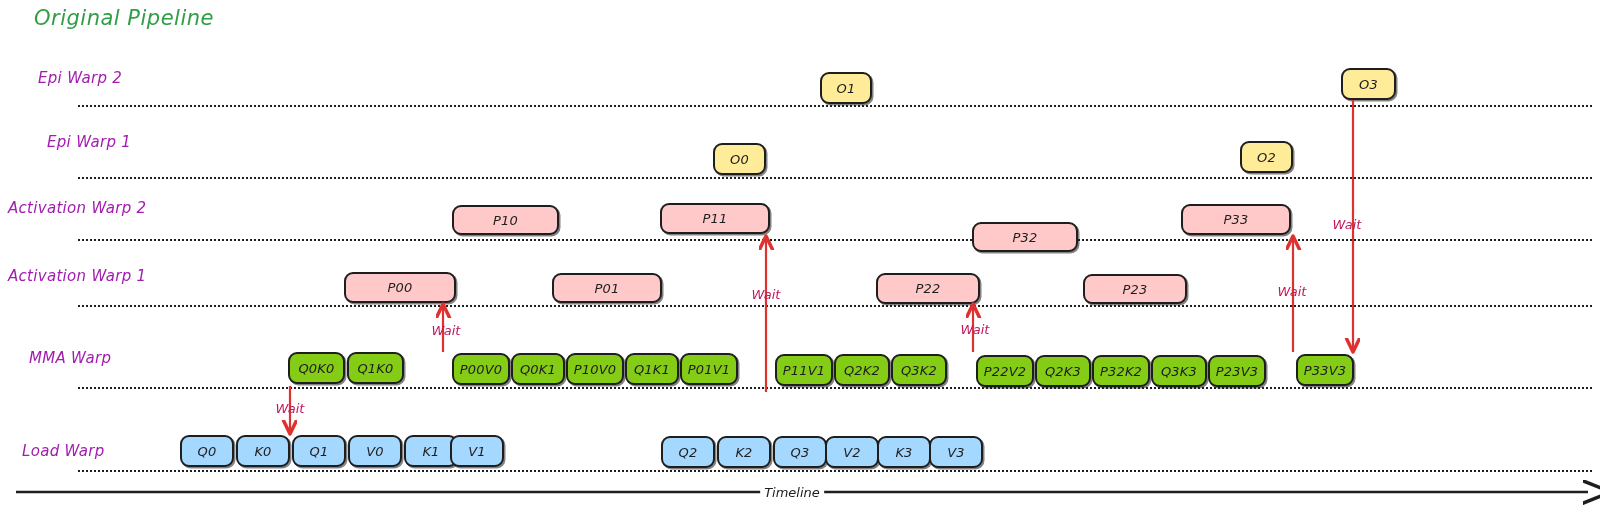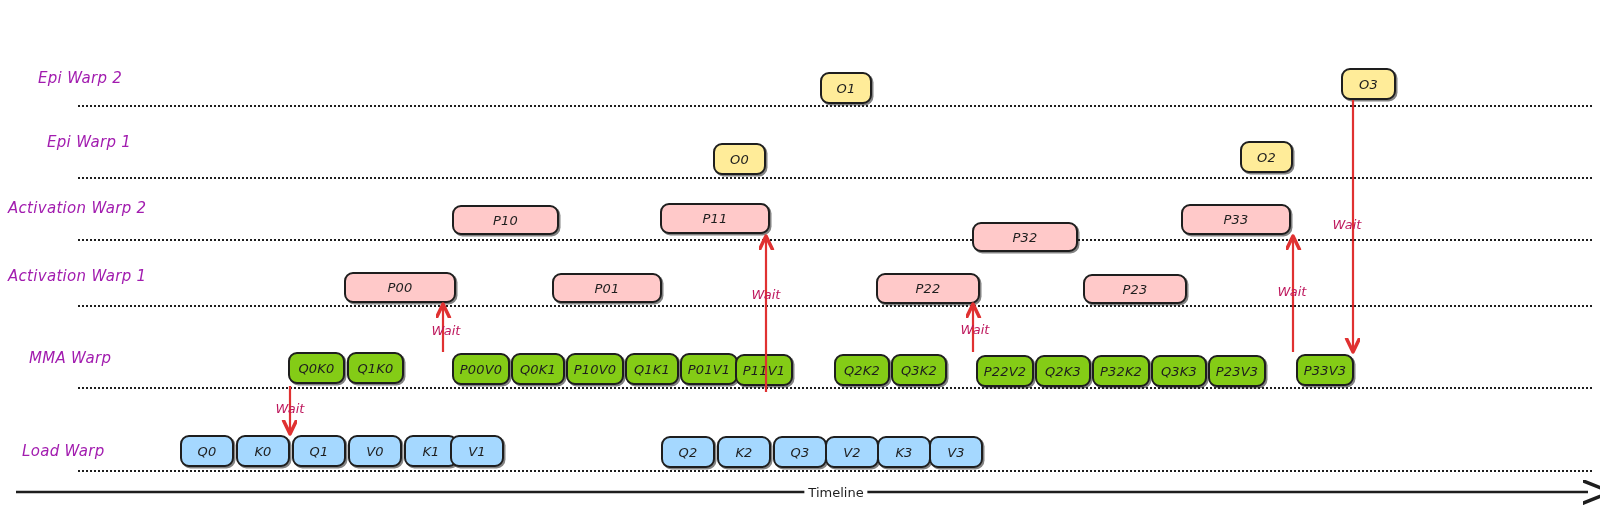--- a/index.html
+++ b/index.html
@@ -74,33 +74,34 @@
     position: absolute;
     left: 0; top: 0;
     width: 1600px;
     height: 520px;
     pointer-events: none;
     overflow: visible;
   }
   .timeline-label {
     position: absolute;
     font-size: 13px;
+    font-style: italic;
     color: #1e1e1e;
     background: #ffffff;
     padding: 0 4px;
     transform: translate(-50%, -50%);
     white-space: nowrap;
-    margin-left: 44px;
   }
 </style>
 </head>
 <body>
 
 <div id="canvas">
 
+  <div class="title">Original Pipeline</div>
 
   <div id="lane-lines">
       <div class="lane-line" style="top: 105px;"></div>
       <div class="lane-line" style="top: 177px;"></div>
       <div class="lane-line" style="top: 239px;"></div>
       <div class="lane-line" style="top: 305px;"></div>
       <div class="lane-line" style="top: 387px;"></div>
       <div class="lane-line" style="top: 470px;"></div>
     </div>
   <div id="lane-labels">
@@ -124,21 +125,21 @@
       <div class="box pink" style="left: 552px; top: 273px; width: 110px; height: 30px;">P01</div>
       <div class="box pink" style="left: 876px; top: 273px; width: 104px; height: 31px;">P22</div>
       <div class="box pink" style="left: 1083px; top: 274px; width: 104px; height: 30px;">P23</div>
       <div class="box green" style="left: 288px; top: 352px; width: 57px; height: 32px;">Q0K0</div>
       <div class="box green" style="left: 347px; top: 352px; width: 57px; height: 32px;">Q1K0</div>
       <div class="box green" style="left: 452px; top: 353px; width: 58px; height: 32px;">P00V0</div>
       <div class="box green" style="left: 511px; top: 353px; width: 54px; height: 32px;">Q0K1</div>
       <div class="box green" style="left: 566px; top: 353px; width: 58px; height: 32px;">P10V0</div>
       <div class="box green" style="left: 625px; top: 353px; width: 54px; height: 32px;">Q1K1</div>
       <div class="box green" style="left: 680px; top: 353px; width: 58px; height: 32px;">P01V1</div>
-      <div class="box green" style="left: 735px; top: 354px; width: 58px; height: 32px;">P11V1</div>
+      <div class="box green" style="left: 775px; top: 354px; width: 58px; height: 32px;">P11V1</div>
       <div class="box green" style="left: 834px; top: 354px; width: 56px; height: 32px;">Q2K2</div>
       <div class="box green" style="left: 891px; top: 354px; width: 56px; height: 32px;">Q3K2</div>
       <div class="box green" style="left: 976px; top: 355px; width: 58px; height: 32px;">P22V2</div>
       <div class="box green" style="left: 1035px; top: 355px; width: 56px; height: 32px;">Q2K3</div>
       <div class="box green" style="left: 1092px; top: 355px; width: 58px; height: 32px;">P32K2</div>
       <div class="box green" style="left: 1151px; top: 355px; width: 56px; height: 32px;">Q3K3</div>
       <div class="box green" style="left: 1208px; top: 355px; width: 58px; height: 32px;">P23V3</div>
       <div class="box green" style="left: 1296px; top: 354px; width: 58px; height: 32px;">P33V3</div>
       <div class="box blue" style="left: 180px; top: 435px; width: 54px; height: 32px;">Q0</div>
       <div class="box blue" style="left: 236px; top: 435px; width: 54px; height: 32px;">K0</div>

